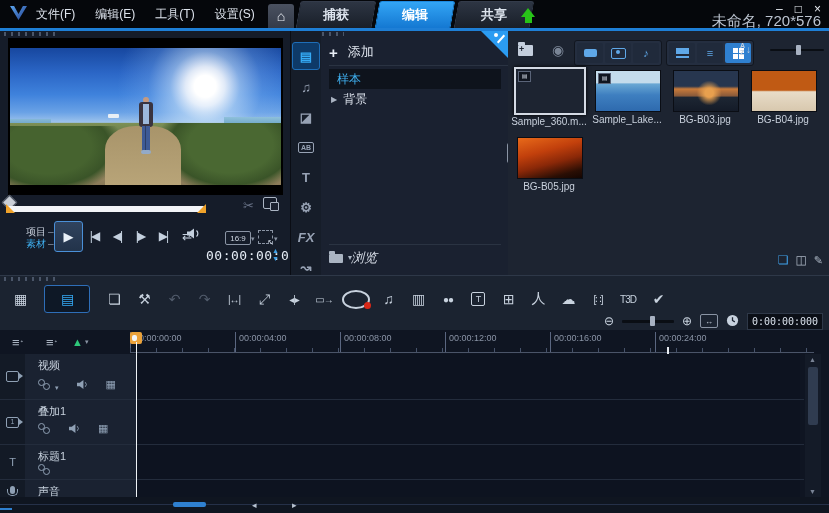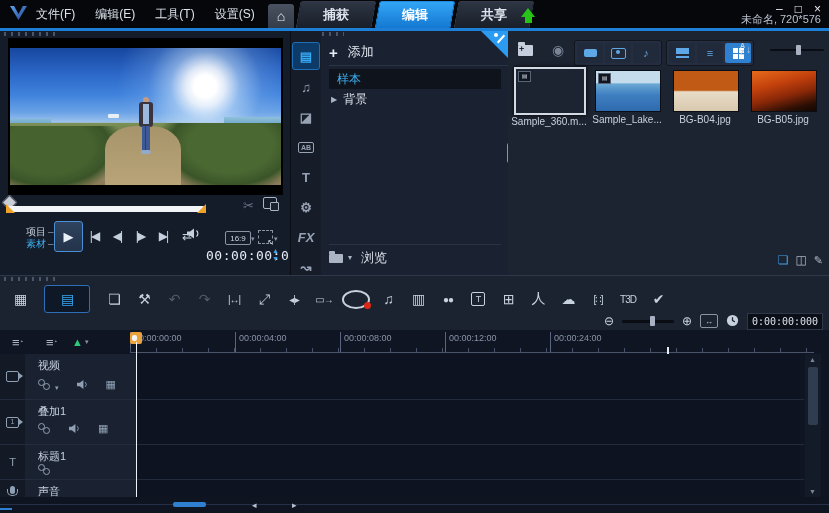--- a/index.html
+++ b/index.html
@@ -23,21 +23,21 @@
   .tab{height:26px;min-width:74px;margin-right:3px;transform:skewX(-10deg);
        background:linear-gradient(#2d3543,#191f29);border:1px solid #333b4a;border-bottom:none;
        border-radius:3px 3px 0 0;display:flex;align-items:center;justify-content:center;}
   .tab span{transform:skewX(10deg);font-size:13px;font-weight:bold;color:#dde4ee;}
   .tab.active{background:linear-gradient(#33a5f5,#1478d2);border-color:#1e8ae0;}
   .tab.active span{color:#fff;}
   .upar{left:521px;top:8px;width:0;height:0;border-left:7px solid transparent;
         border-right:7px solid transparent;border-bottom:9px solid #28c318;}
   .upar::after{content:'';position:absolute;left:-3.5px;top:9px;width:7px;height:6px;background:#28c318;}
   .winctl{right:8px;top:2px;display:flex;gap:12px;color:#e8ecf2;font-size:12px;}
-  .doctitle{right:8px;top:12px;font-size:11px;color:#bcc4d0;}
+  .doctitle{right:8px;top:12px;font-size:15px;color:#bcc4d0;}
   .accent{left:0;top:28px;width:829px;height:3px;background:#1e7fd6;}
   
   .main{left:0;top:31px;width:829px;height:244px;background:#151c29;}
   
   .prevpanel{left:0;top:0;width:290px;height:244px;}
   .vframe{left:8px;top:7px;width:275px;height:157px;background:#000;}
   .pano{position:absolute;left:2px;right:2px;top:10px;bottom:10px;overflow:hidden;
     background:
      radial-gradient(circle at 72% 28%, #ffffff 0 5%, rgba(255,255,255,.85) 9%, rgba(200,226,250,.55) 16%, rgba(130,178,238,.28) 26%, transparent 40%),
      linear-gradient(180deg,#17479f 0%,#2b66c6 18%,#3f82dc 34%,#6aa2e6 47%,#9cc2ec 54%,#8aa06a 56%,#75884f 100%);}
@@ -382,21 +382,21 @@
               <span>样本</span>
             </div>
 
             <div class="frow">
               <span class="caret">▶</span>
               <span>背景</span>
             </div>
           </div>
         <div class="abs browsebar">
           <span class="brico"></span>
-          <span style="margin-left:10px;">浏览</span>
+          <span style="font-style:italic;">浏览</span>
         </div>
         <div class="abs splitter"></div>
       </div>
     </div>
 
     <div class="abs libpanel">
       <div class="abs libbar">
         <div class="abs folder"></div>
         <span class="abs disc">◉</span>
         <div class="abs grp grp1">
@@ -444,20 +444,26 @@
 
           <div class="cell">
             <div class="thumb art-lake">
               <span class="vbadge">▤</span>
             </div>
             <div class="fname">Sample_Lake...</div>
           </div>
 
 
 
+          <div class="cell">
+            <div class="thumb art-b03">
+              
+            </div>
+            <div class="fname">BG-B03.jpg</div>
+          </div>
 
           <div class="cell">
             <div class="thumb art-b04">
               
             </div>
             <div class="fname">BG-B04.jpg</div>
           </div>
 
           <div class="cell">
             <div class="thumb art-b05">
@@ -572,20 +578,21 @@
         <span>▲</span>
         <span class="cd">▾</span>
       </div>
 
     <div class="abs ruler">
 
     <span>00:00:00:00</span>
         <span>00:00:04:00</span>
         <span>00:00:08:00</span>
         <span>00:00:12:00</span>
+        <span>00:00:16:00</span>
         <span>00:00:24:00</span>
       </div>
     <div class="abs ticks"></div>
     <div class="abs whitemark"></div>
     <div class="abs phead"></div>
     <div class="abs pline"></div>
 
     <div class="abs trackarea">
 
         <div class="trow rh-lg">

